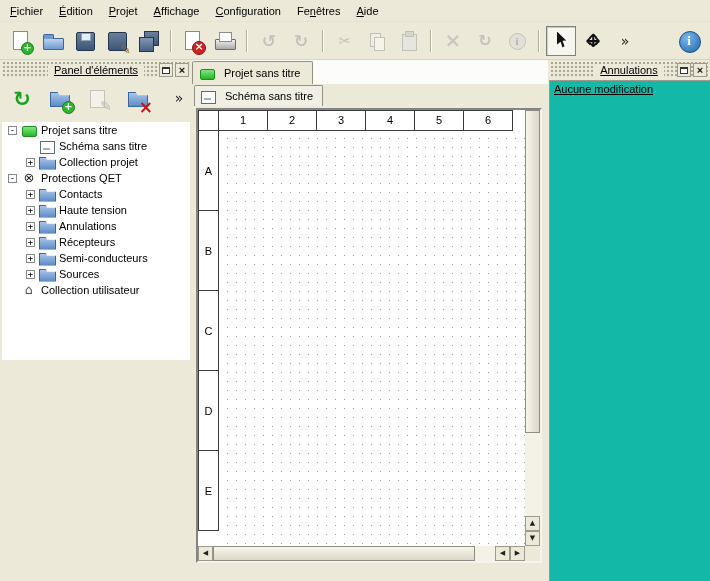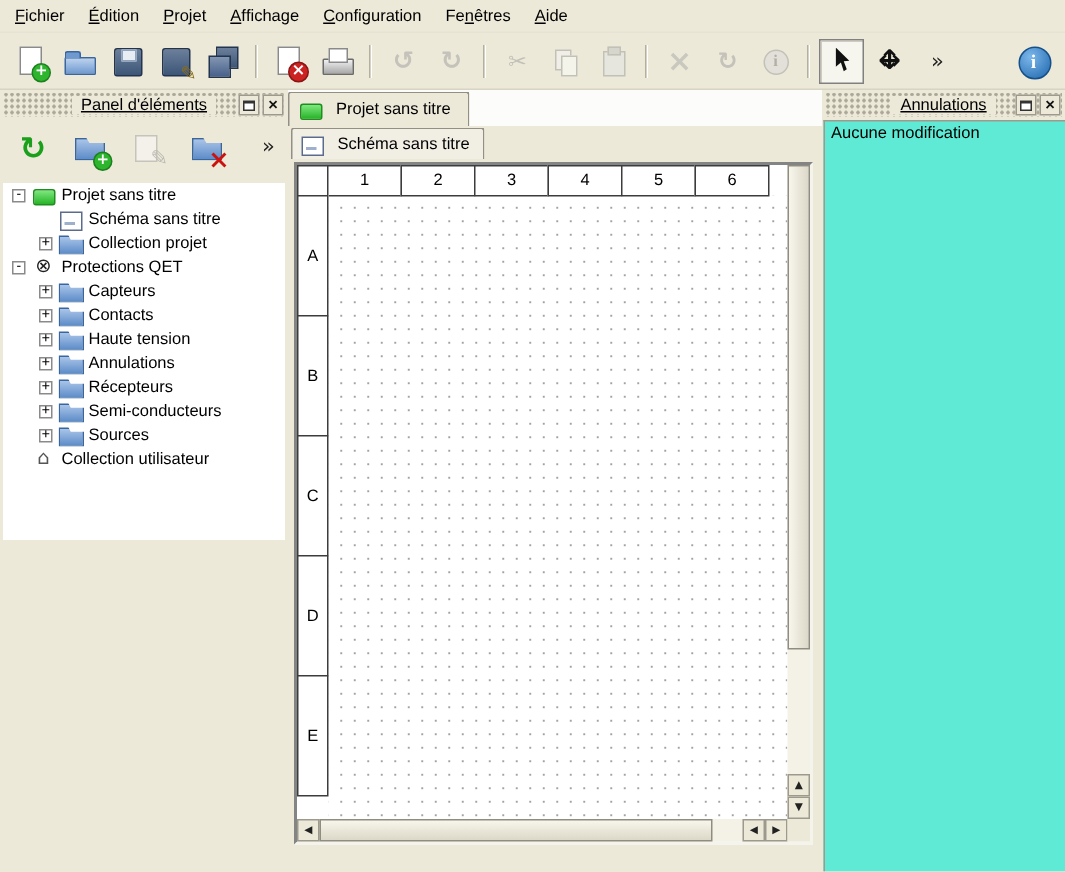--- a/index.html
+++ b/index.html
@@ -169,22 +169,22 @@
   .sgap{flex:1;}
   .sbtn{width:15px;height:15px;flex:none;background:#ece9d8;border:1px solid #9d9a8d;
         display:flex;align-items:center;justify-content:center;font-family:"DejaVu Sans",sans-serif;}
   .sbtn::before{font-size:7px;color:#222;line-height:1;}
   .sbtn.up::before{content:"▲";}
   .sbtn.down::before{content:"▼";}
   .sbtn.left::before{content:"◀";}
   .sbtn.right::before{content:"▶";}
 
   
-  .undo-list{position:absolute;left:1px;right:0;top:20px;bottom:0;background:#5eead4;
-        border:1px solid #9d9a8d;border-bottom:none;border-right:none;padding:2px 4px;}
+  .undo-list{position:absolute;left:1px;right:0;top:20px;bottom:0;background:#14b8a6;
+        border:1px solid #9d9a8d;border-bottom:none;border-right:none;padding:2px 4px;text-decoration:underline;}
 </style>
 </head>
 <body>
 
 <div class="menubar">
 
     <div class="menu-item">
       <span class="ul">F</span>
       <span>i</span>
       <span>c</span>
@@ -420,25 +420,20 @@
         <span class="tlabel">Collection projet</span>
       </div>
 
       <div class="trow lv0">
         <span class="exp minus"></span>
         <span class="ti t-qet"></span>
         <span class="tlabel">Protections QET</span>
       </div>
 
 
-      <div class="trow lv1">
-        <span class="exp plus"></span>
-        <span class="ti t-folder"></span>
-        <span class="tlabel">Capteurs</span>
-      </div>
 
       <div class="trow lv1">
         <span class="exp plus"></span>
         <span class="ti t-folder"></span>
         <span class="tlabel">Contacts</span>
       </div>
 
 
       <div class="trow lv1">
         <span class="exp plus"></span>

